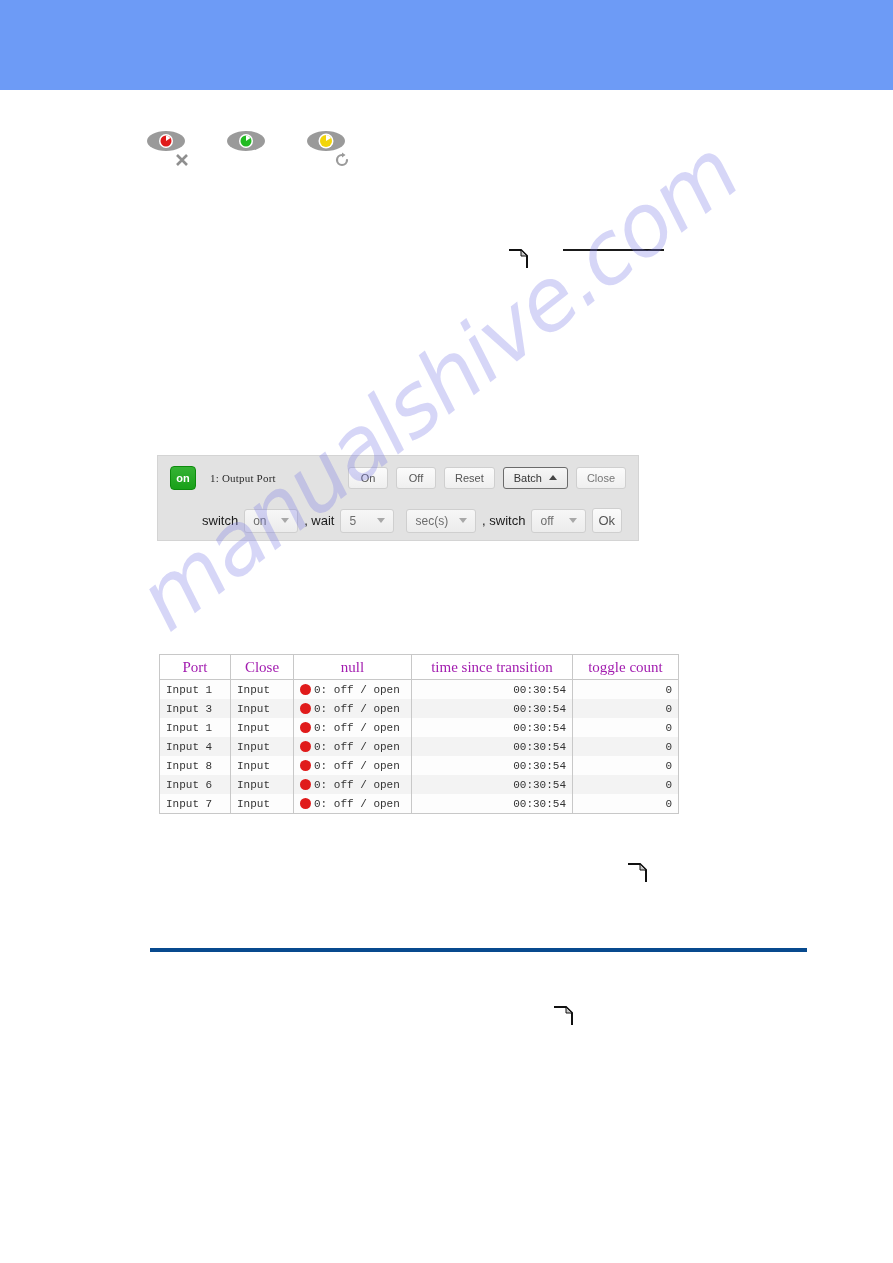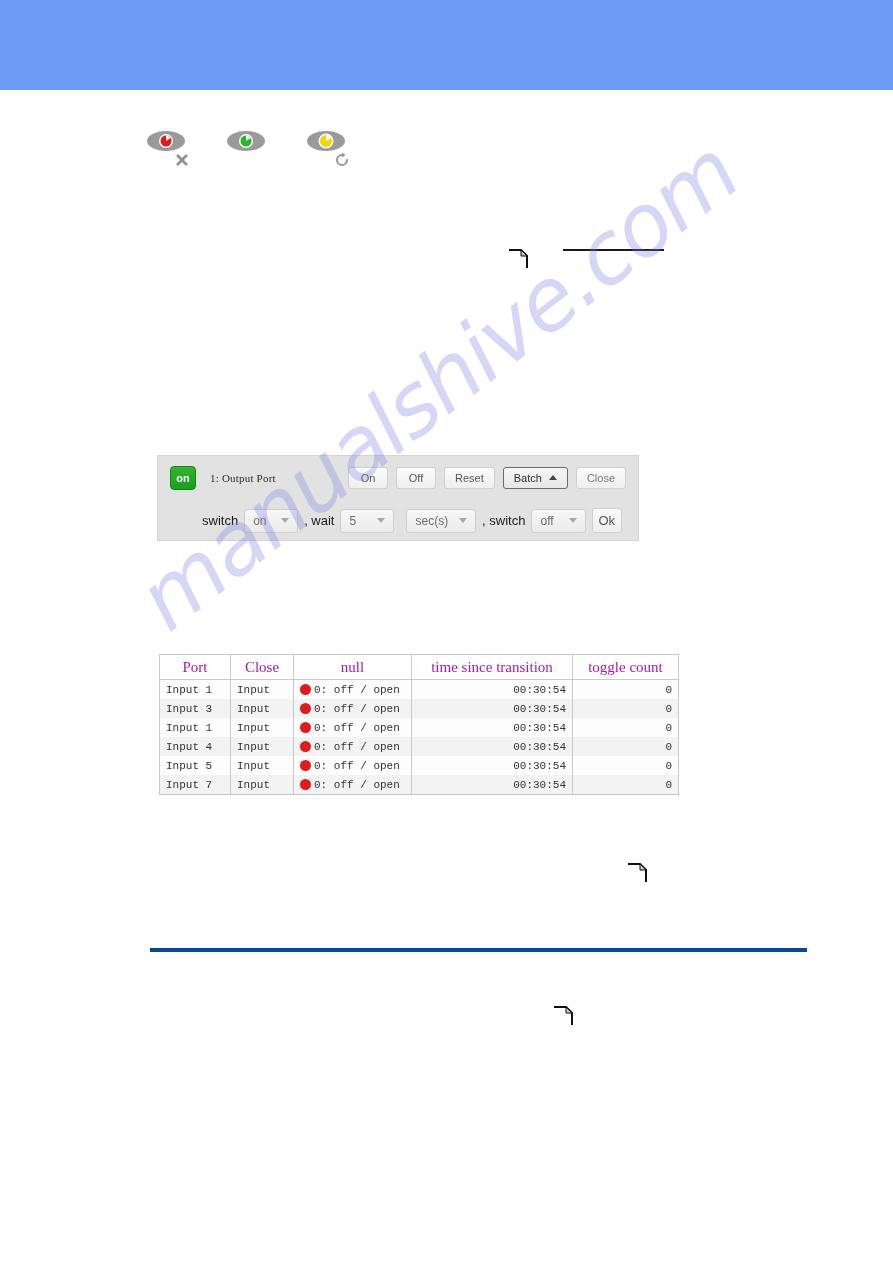--- a/index.html
+++ b/index.html
@@ -417,21 +417,28 @@
         <td class="col-toggle num">0</td>
       </tr>
       <tr>
         <td class="col-port">Input 4</td>
         <td class="col-name">Input</td>
         <td class="col-state state-cell"><span class="dot"></span><span>0: off / open</span></td>
         <td class="col-time num">00:30:54</td>
         <td class="col-toggle num">0</td>
       </tr>
       <tr>
-        <td class="col-port">Input 5</td>
+        <td class="col-port">Input 8</td>
+        <td class="col-name">Input</td>
+        <td class="col-state state-cell"><span class="dot"></span><span>0: off / open</span></td>
+        <td class="col-time num">00:30:54</td>
+        <td class="col-toggle num">0</td>
+      </tr>
+      <tr>
+        <td class="col-port">Input 6</td>
         <td class="col-name">Input</td>
         <td class="col-state state-cell"><span class="dot"></span><span>0: off / open</span></td>
         <td class="col-time num">00:30:54</td>
         <td class="col-toggle num">0</td>
       </tr>
       <tr>
         <td class="col-port">Input 7</td>
         <td class="col-name">Input</td>
         <td class="col-state state-cell"><span class="dot"></span><span>0: off / open</span></td>
         <td class="col-time num">00:30:54</td>

